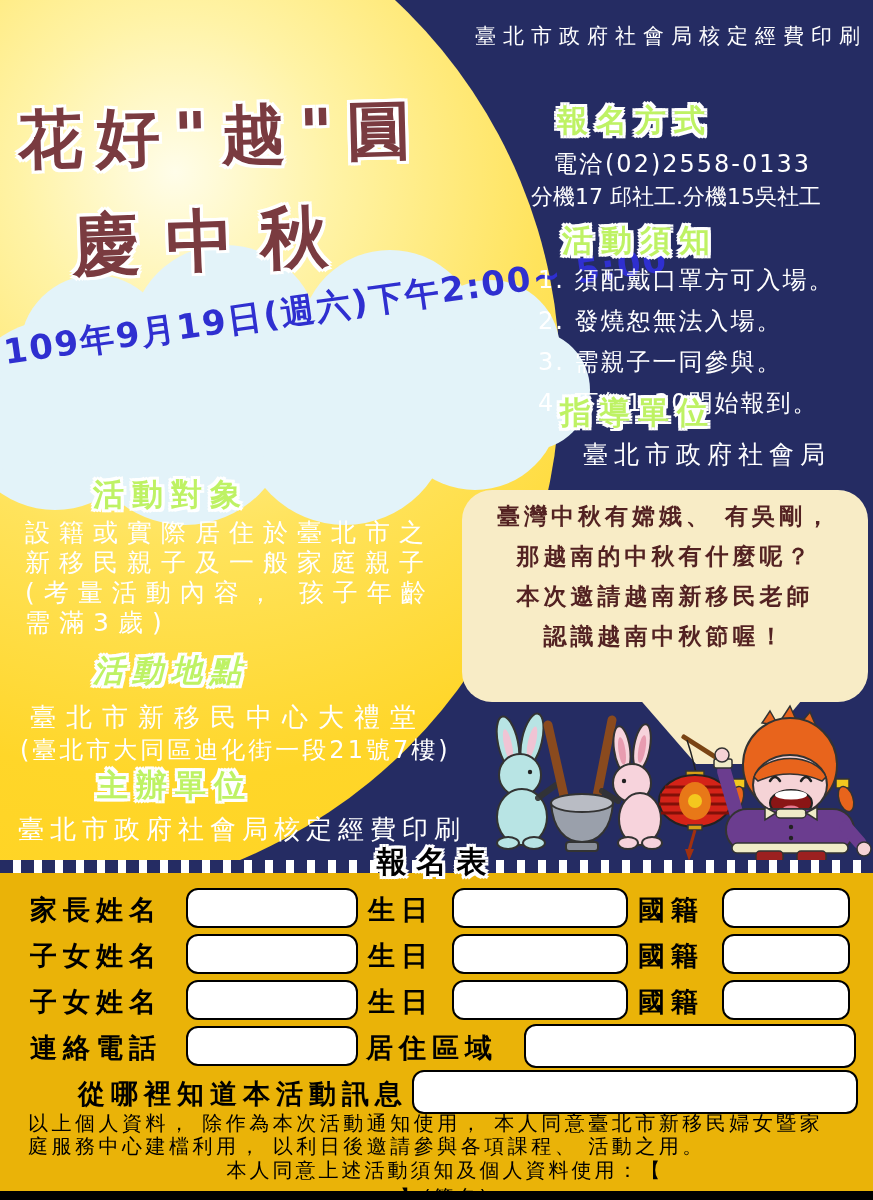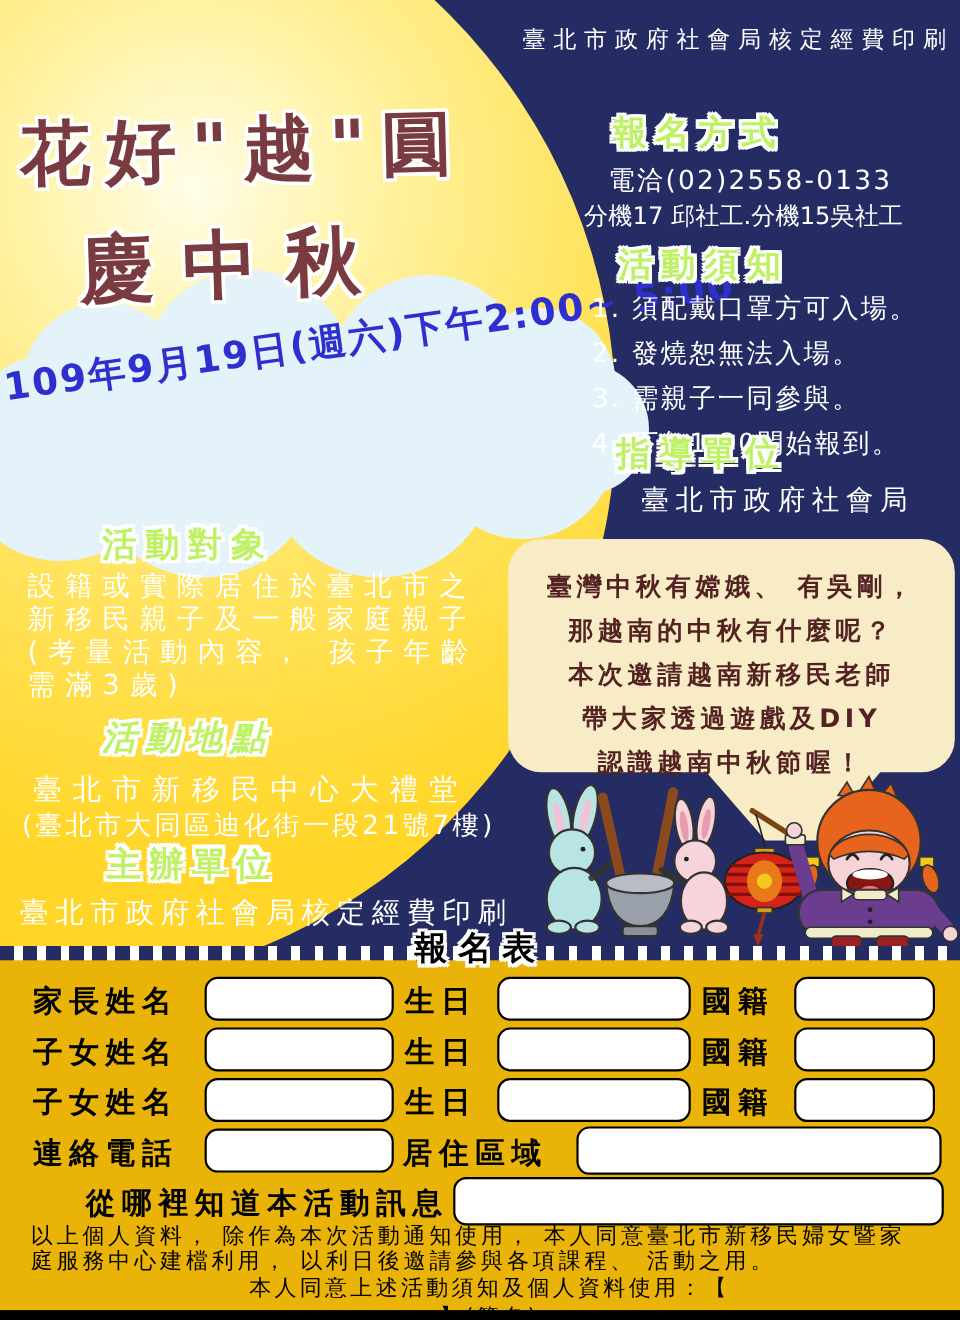--- a/index.html
+++ b/index.html
@@ -65,21 +65,21 @@
   
   #bubble {
     left: 462px; top: 490px; width: 406px; height: 212px;
     background: #f8ecc6; border-radius: 30px; z-index: 3;
   }
   #bubble-tail { left: 600px; top: 684px; z-index: 2; }
   .bubble-line {
     text-align: center; color: #532222; font-weight: bold;
     font-size: 23px; letter-spacing: 4px; line-height: 40px; white-space: nowrap;
   }
-  #bubble-text { padding-top: 24px; }
+  #bubble-text { padding-top: 6px; }
 
   #cartoon { left: 470px; top: 693px; z-index: 3; }
 
   
   #form-section { left: 0; top: 860px; width: 873px; height: 340px; background: #eab308; z-index: 5; }
   #cutline { left: 0; top: 0; width: 873px; height: 13px;
     background: repeating-linear-gradient(90deg, #252c63 0 13px, #ffffff 13px 21px); }
   #form-title {
     left: 0; top: -18px; width: 873px; text-align: center; color: #000;
     font-size: 30px; font-weight: bold; letter-spacing: 10px; z-index: 6;
@@ -151,21 +151,20 @@
   <div class="abs wtext" id="organizer-name">臺北市政府社會局核定經費印刷</div>
 
   <svg class="abs" id="bubble-tail" width="220" height="86" viewBox="0 0 220 86">
     <polygon points="30,4 212,4 148,80 96,80" fill="#f8ecc6"></polygon>
   </svg>
   <div class="abs" id="bubble">
     <div id="bubble-text">
       <div class="bubble-line">臺灣中秋有嫦娥、 有吳剛，</div>
       <div class="bubble-line">那越南的中秋有什麼呢？</div>
       <div class="bubble-line">本次邀請越南新移民老師</div>
-      <div class="bubble-line">帶大家透過遊戲及DIY</div>
       <div class="bubble-line">認識越南中秋節喔！</div>
     </div>
   </div>
 
   <svg class="abs" id="cartoon" width="403" height="172" viewBox="0 0 403 172">
 
     <g>
       <ellipse cx="38" cy="50" rx="10" ry="27" fill="#b8e4e4" stroke="#333" stroke-width="2" transform="rotate(-12 38 50)"></ellipse>
       <ellipse cx="38" cy="52" rx="4" ry="16" fill="#f0c4d4" transform="rotate(-12 38 52)"></ellipse>
       <ellipse cx="62" cy="47" rx="10" ry="27" fill="#b8e4e4" stroke="#333" stroke-width="2" transform="rotate(13 62 47)"></ellipse>

